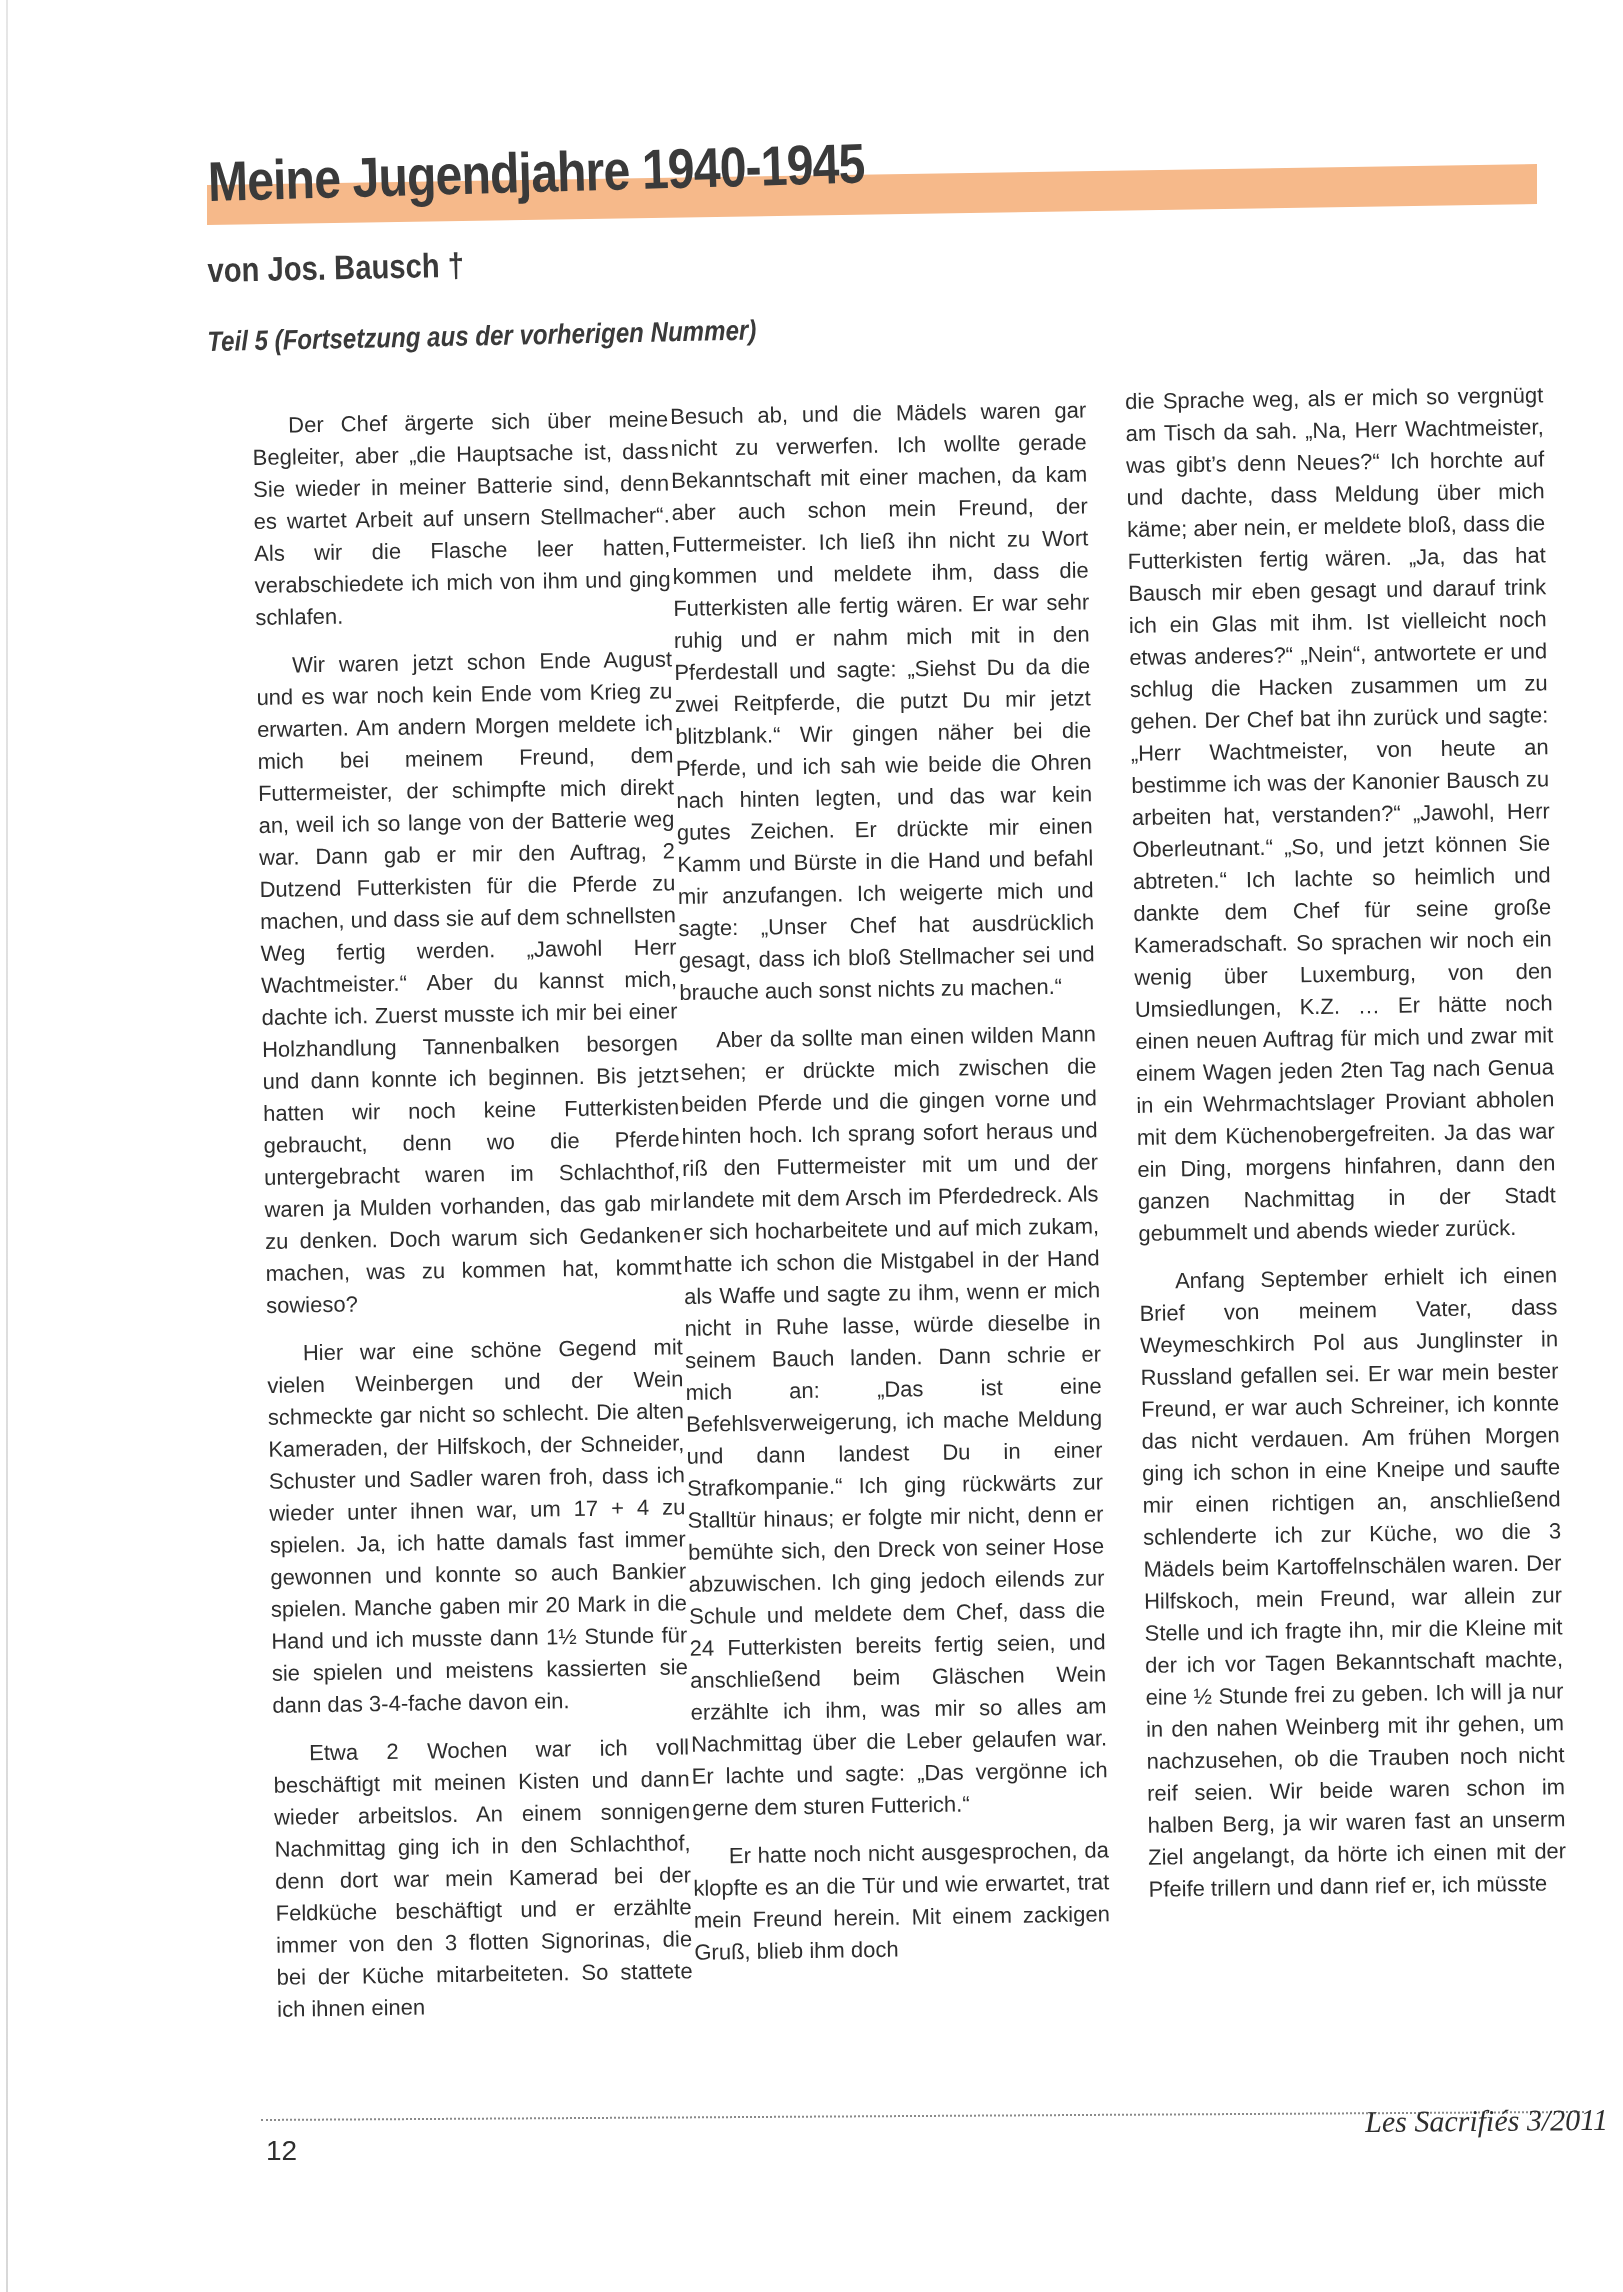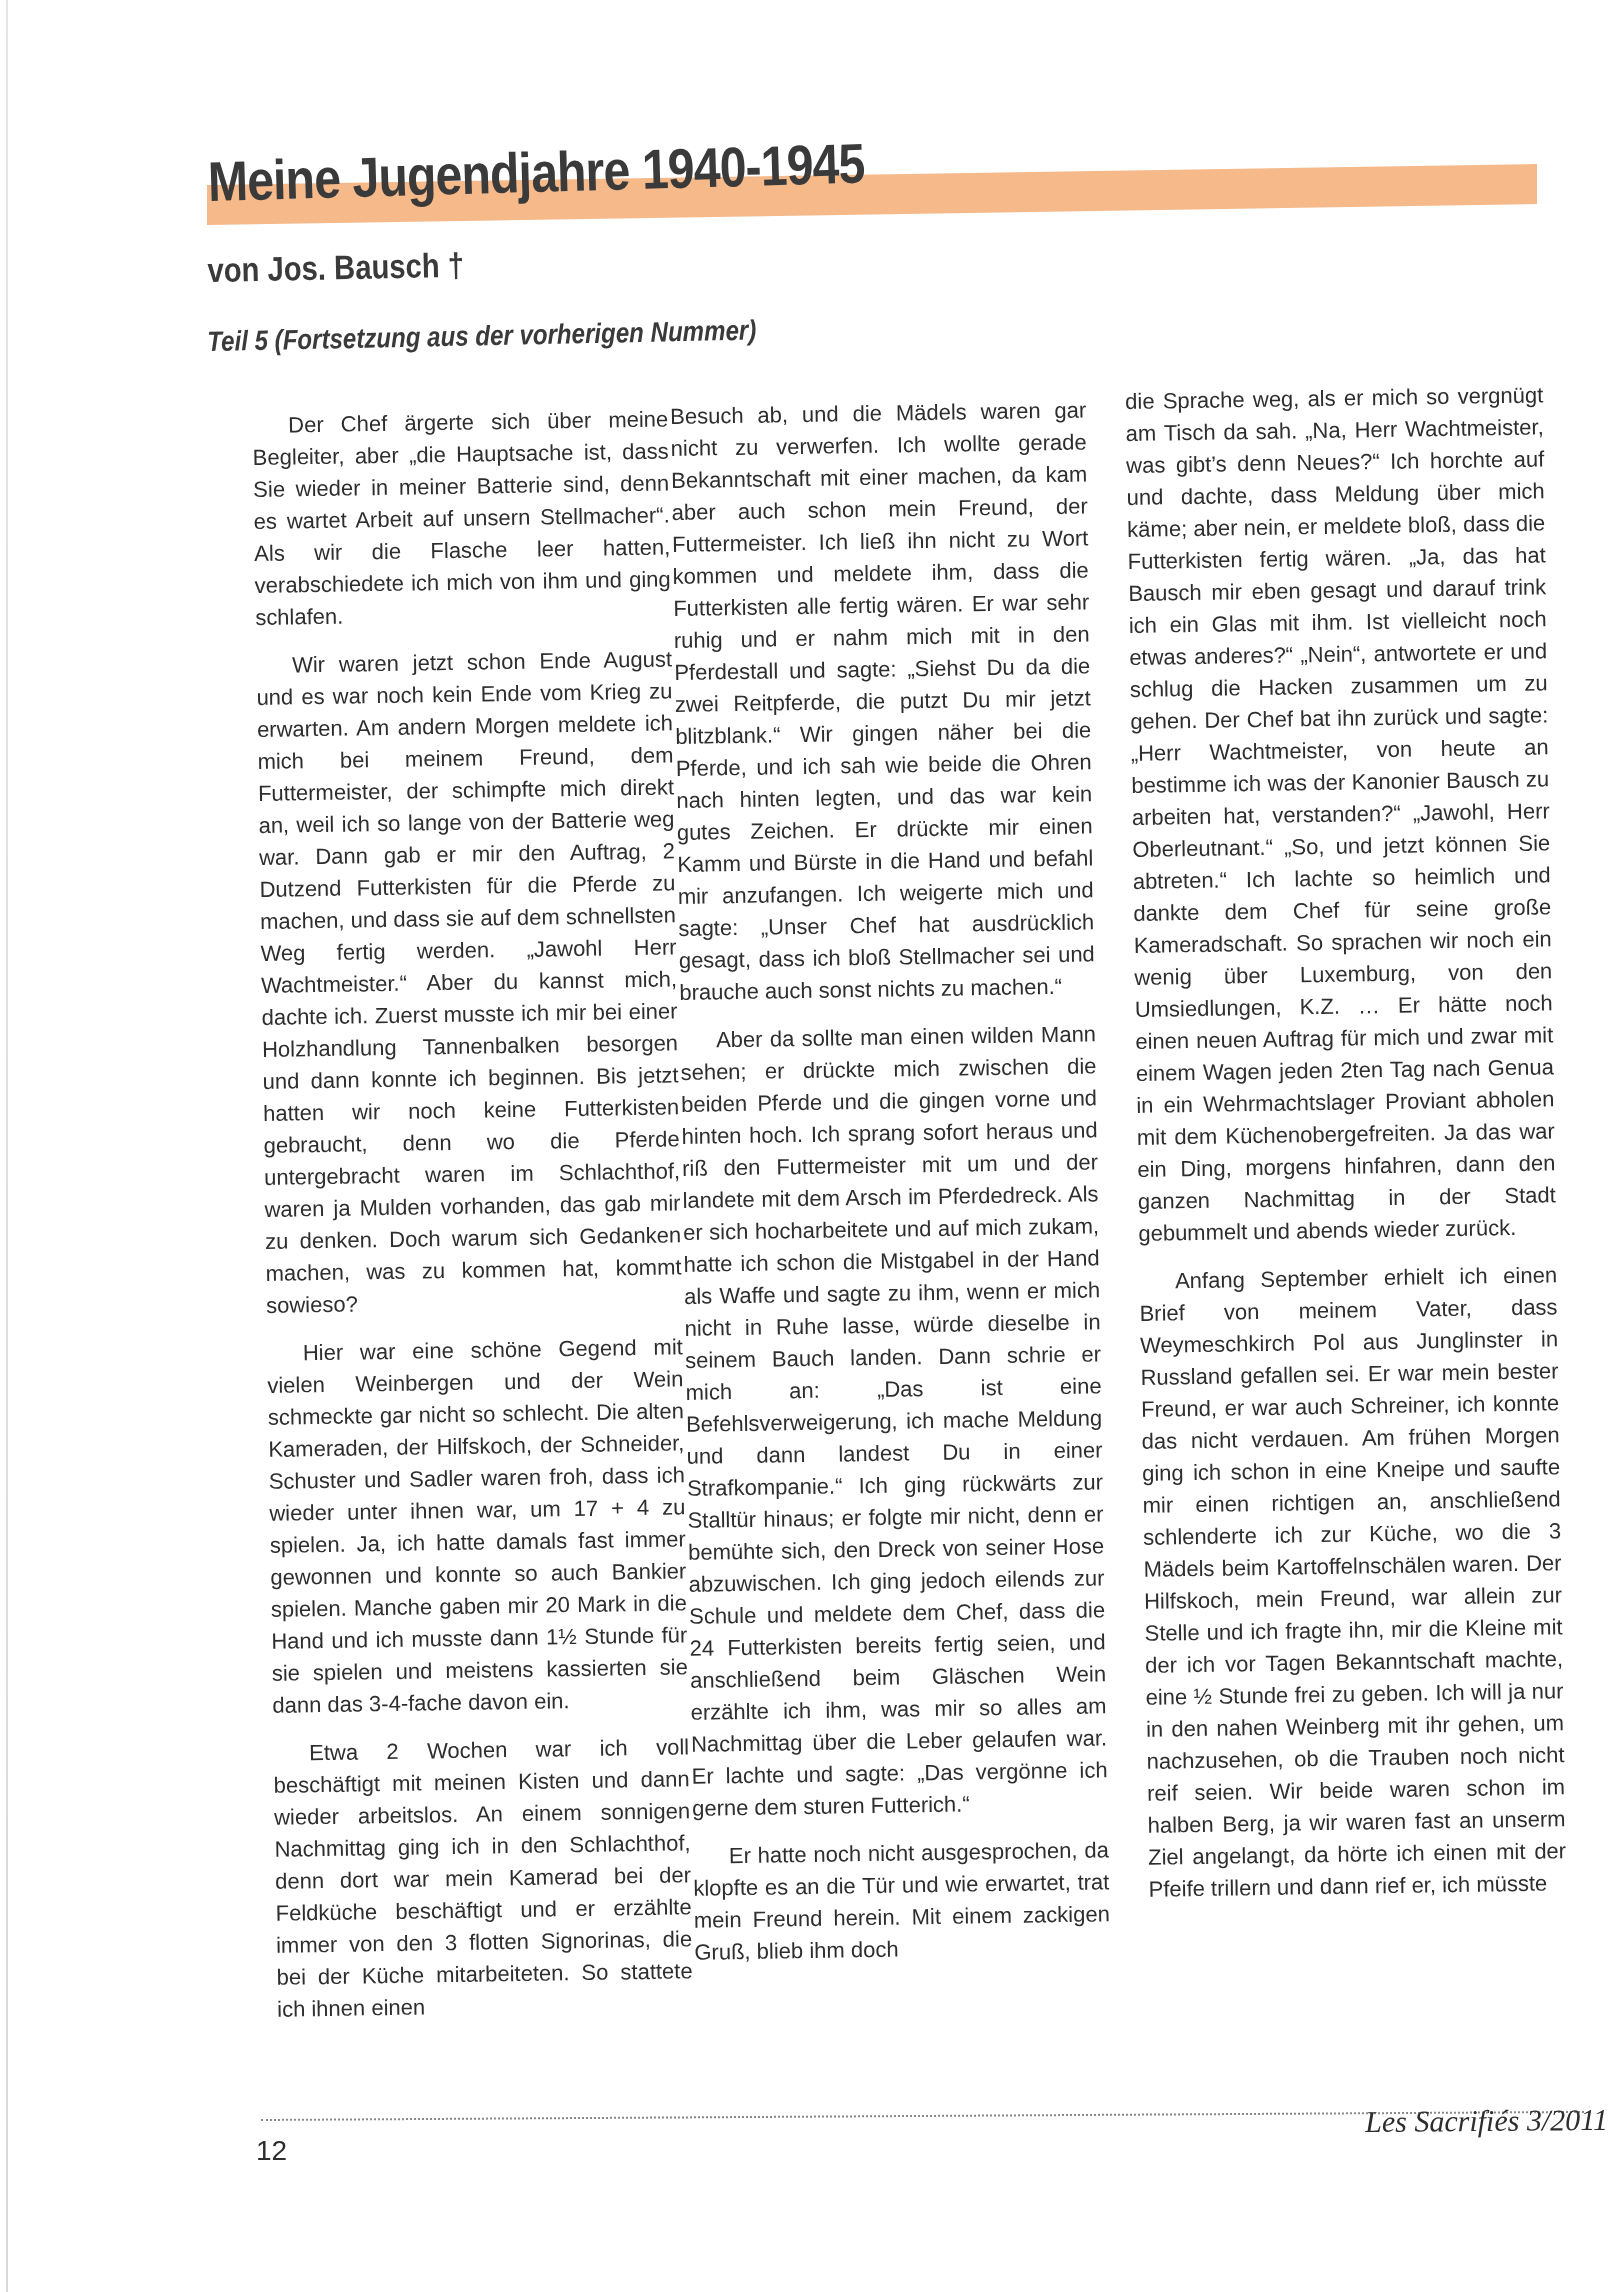--- a/index.html
+++ b/index.html
@@ -42,21 +42,21 @@
   .col2 { left: 670px; top: 401px; transform: rotate(-0.9deg); transform-origin: left top; }
   .col3 { left: 1125px; top: 386px; width: 418px; transform: rotate(-0.9deg); transform-origin: left top; }
   .column p { margin: 0 0 16px 0; text-indent: 36px; }
   .column p.cont { text-indent: 0; }
   .footer-rule {
     position: absolute; left: 261px; top: 2119px; width: 1323px; height: 0;
     border-top: 2px dotted #8a8a8a;
     transform: rotate(-0.35deg); transform-origin: left top;
   }
   .page-number {
-    position: absolute; left: 256px; top: 2135px;
+    position: absolute; left: 266px; top: 2135px;
     font-size: 28px; color: #2e2e2e;
   }
   .journal {
     position: absolute; left: 1365px; top: 2105px;
     font-family: "Liberation Serif", serif; font-style: italic; font-size: 30px; color: #2e2e2e;
     transform: rotate(-0.5deg); transform-origin: left top; white-space: nowrap;
   }
 </style>
 </head>
 <body>

